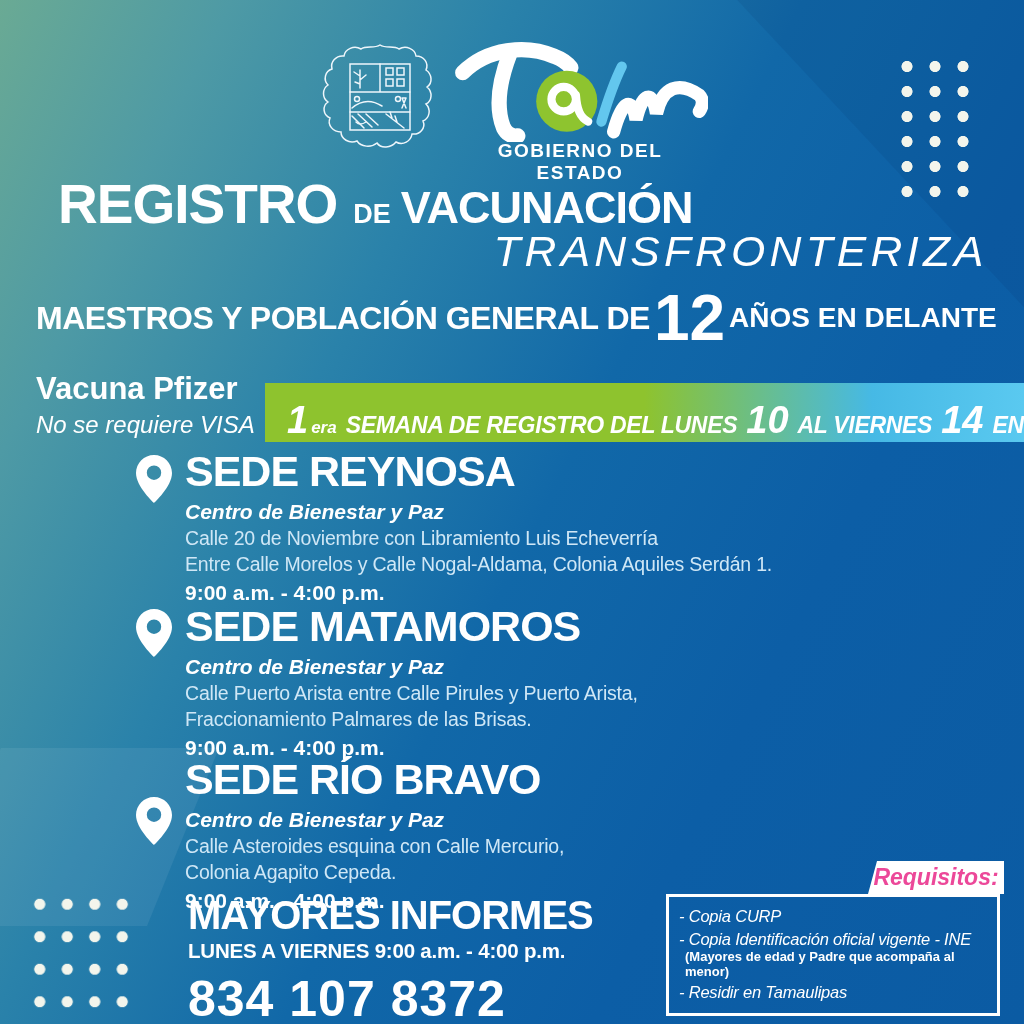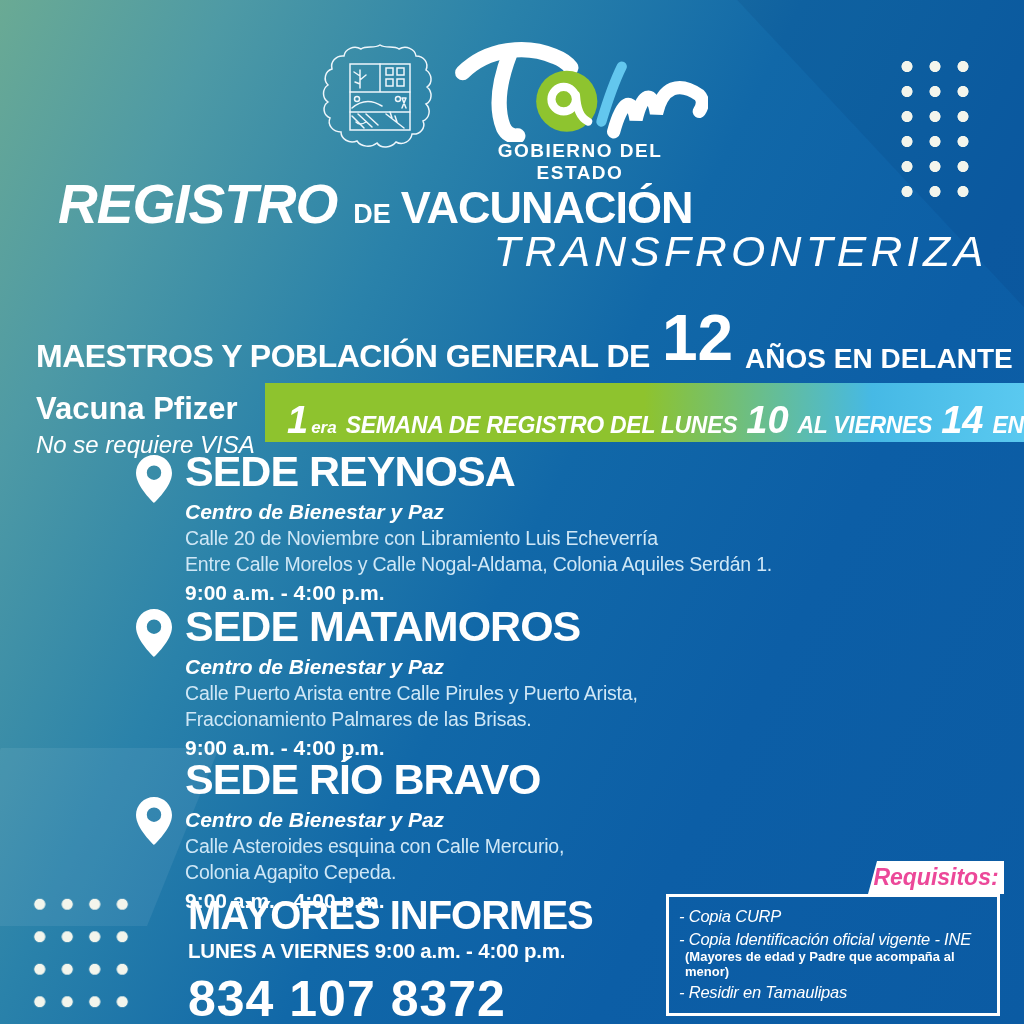--- a/index.html
+++ b/index.html
@@ -18,29 +18,29 @@
   .dots-bl{left:26px;top:888px;width:110px;height:130px;background-size:27.5px 32.5px;}
 
   
   .shield{position:absolute;left:320px;top:42px;}
   .tamlogo{position:absolute;left:452px;top:38px;}
   .tagline{position:absolute;left:452px;top:140px;width:256px;text-align:center;
     font-weight:700;font-size:19px;letter-spacing:1.5px;}
 
   
   .title-line1{position:absolute;left:58px;top:172px;display:flex;align-items:baseline;white-space:nowrap;}
-  .t-registro{font-size:55px;font-weight:800;font-style:italic;letter-spacing:-1px;text-align:center;}
+  .t-registro{font-size:55px;font-weight:800;letter-spacing:-1px;text-align:center;}
   .t-de{font-size:27px;font-weight:700;margin:0 10px 0 16px;}
   .t-vacunacion{font-size:45px;font-weight:700;letter-spacing:-1px;}
   .t-trans{position:absolute;right:36px;top:228px;font-size:42px;font-style:italic;font-weight:400;
     letter-spacing:4px;transform:scaleX(1.05);transform-origin:right;}
 
   
   .audience{position:absolute;left:36px;top:281px;}
-  .aud-line{display:flex;align-items:flex-end;gap:12px;white-space:nowrap;margin-top:20px;}
+  .aud-line{display:flex;align-items:center;gap:4px;white-space:nowrap;}
   .aud-pre{font-size:32px;font-weight:800;letter-spacing:-0.5px;}
   .aud-num{font-size:64px;font-weight:800;}
   .aud-post{font-size:28px;font-weight:800;}
   .aud-vaccine{font-size:31px;font-weight:800;margin-top:16px;}
   .aud-visa{font-size:24px;font-style:italic;margin-top:4px;}
 
   
   .banner{position:absolute;left:265px;top:383px;width:759px;height:59px;
     background:linear-gradient(90deg,#8ec32e 0%,#8ec32e 50%,#46b9e5 80%,#5ac9f0 100%);
     display:flex;align-items:baseline;padding-left:22px;gap:9px;box-sizing:border-box;

